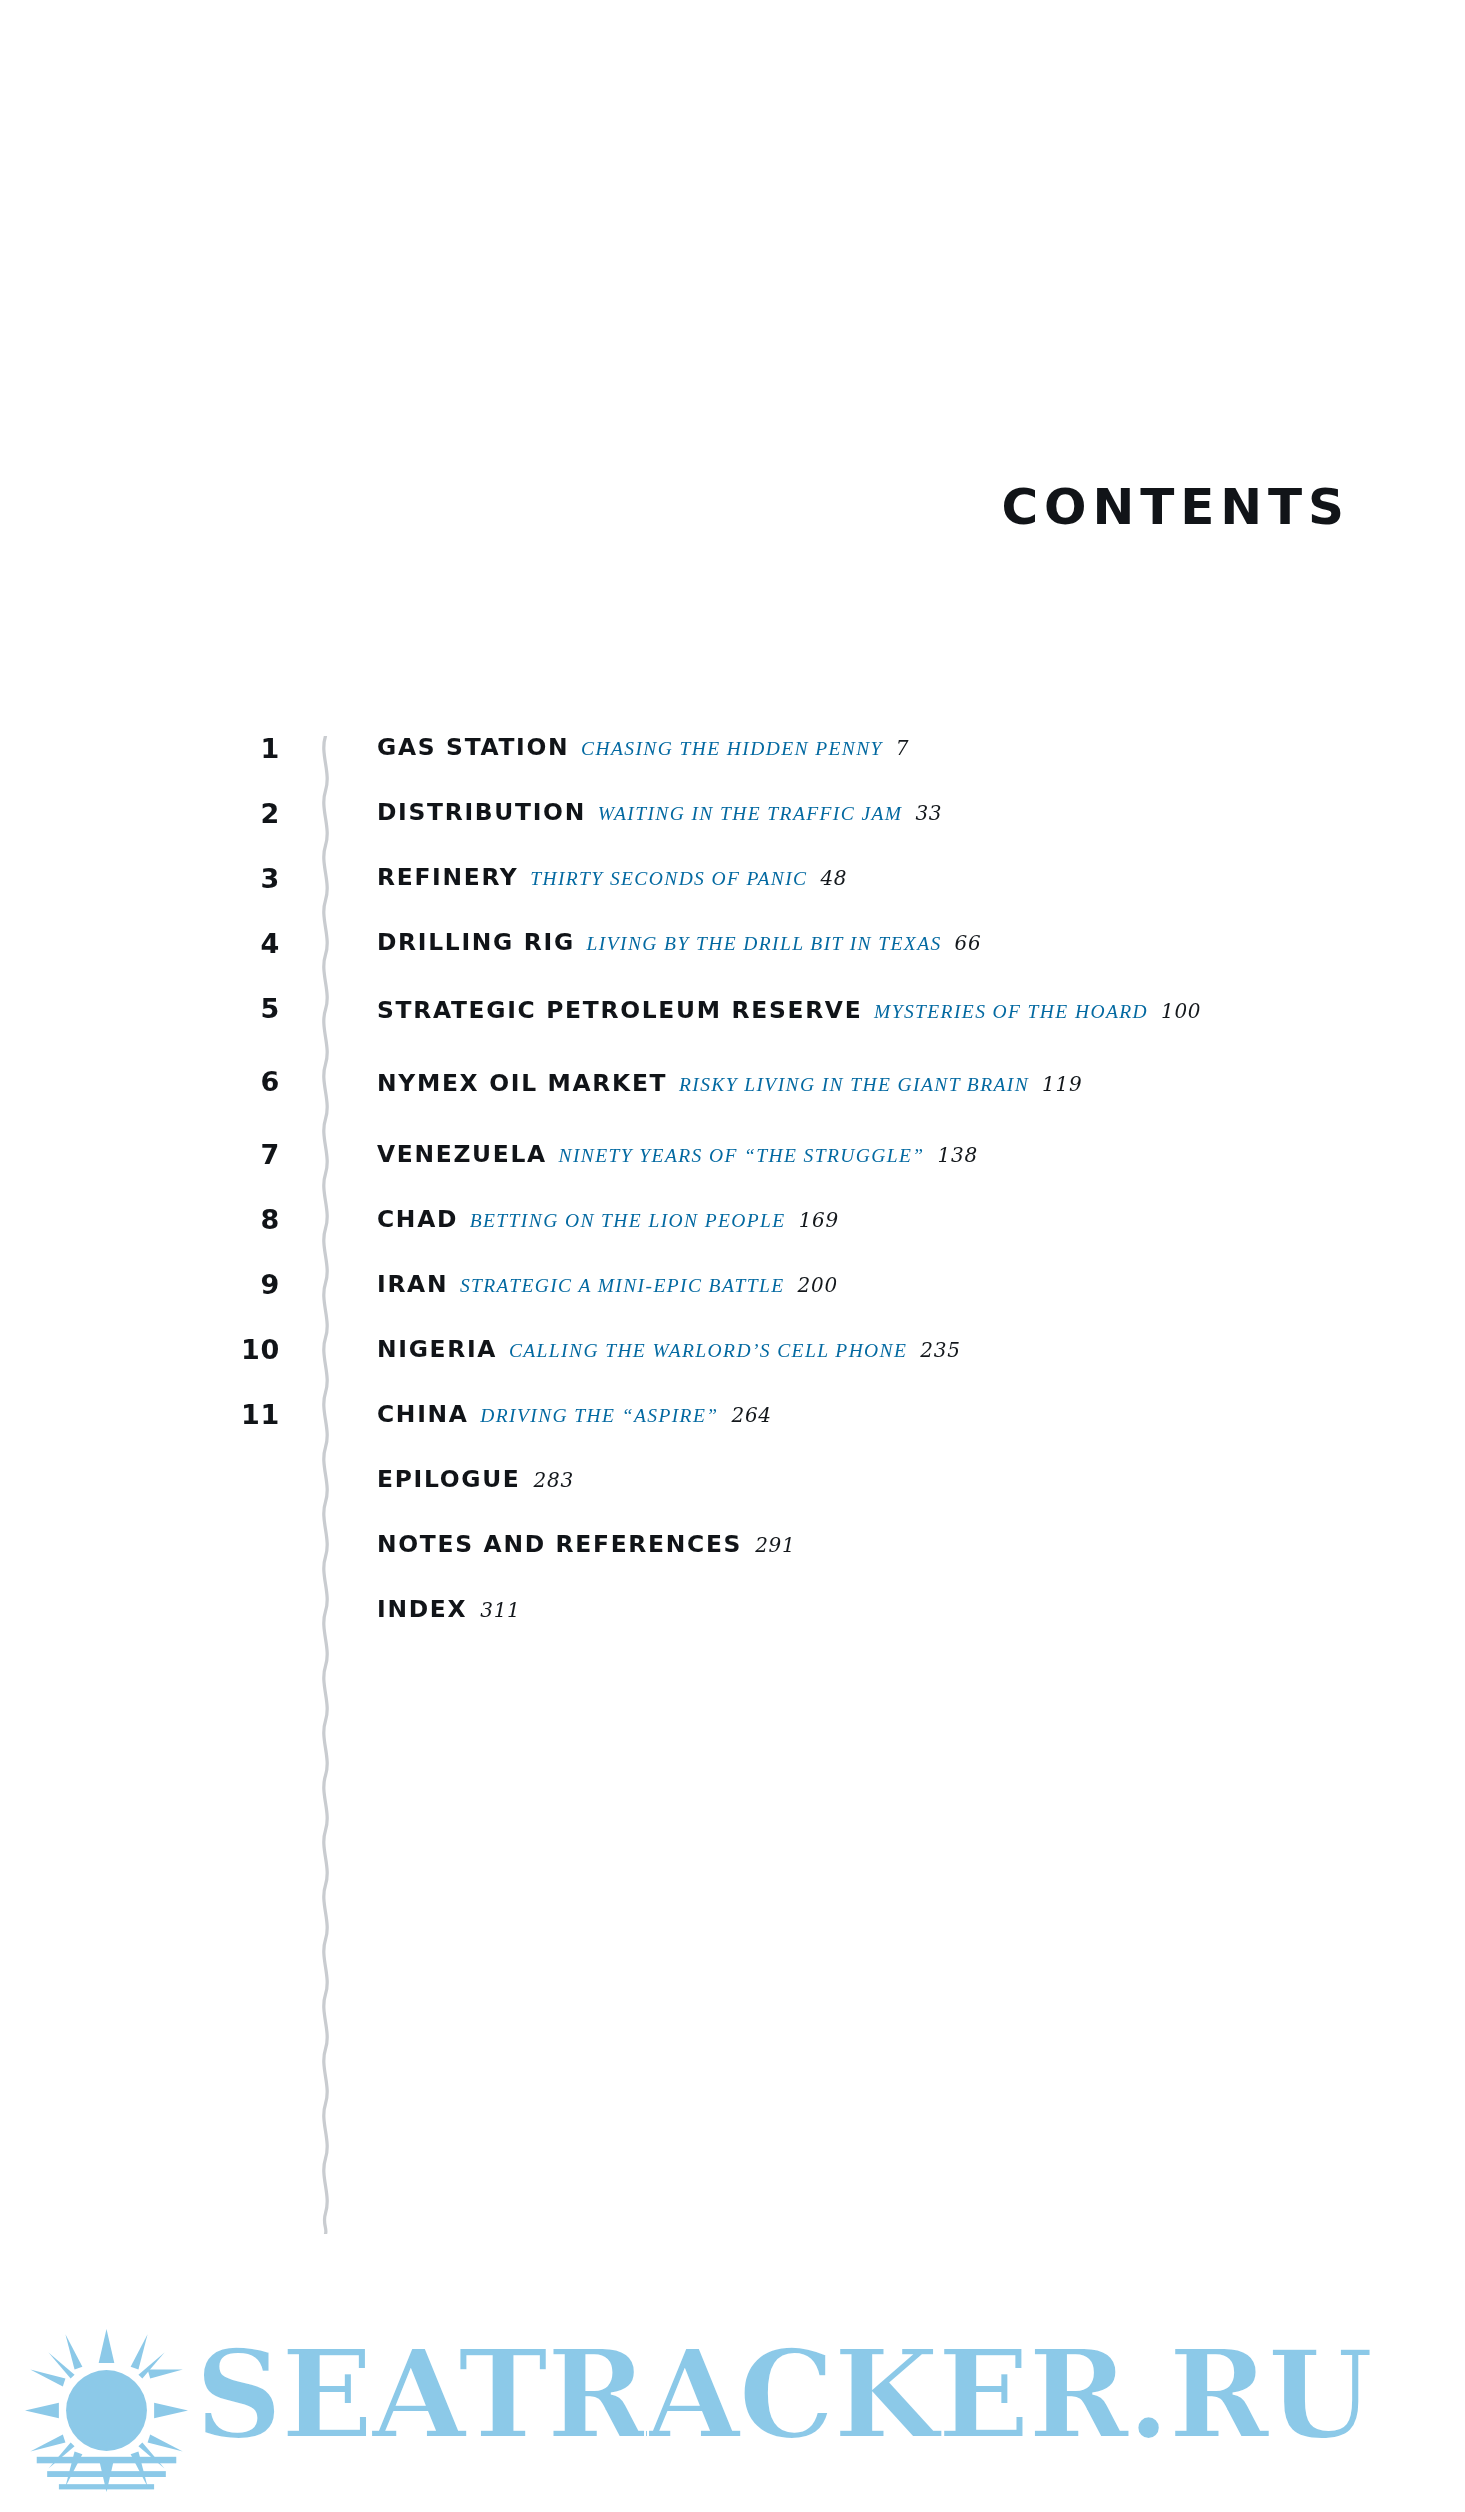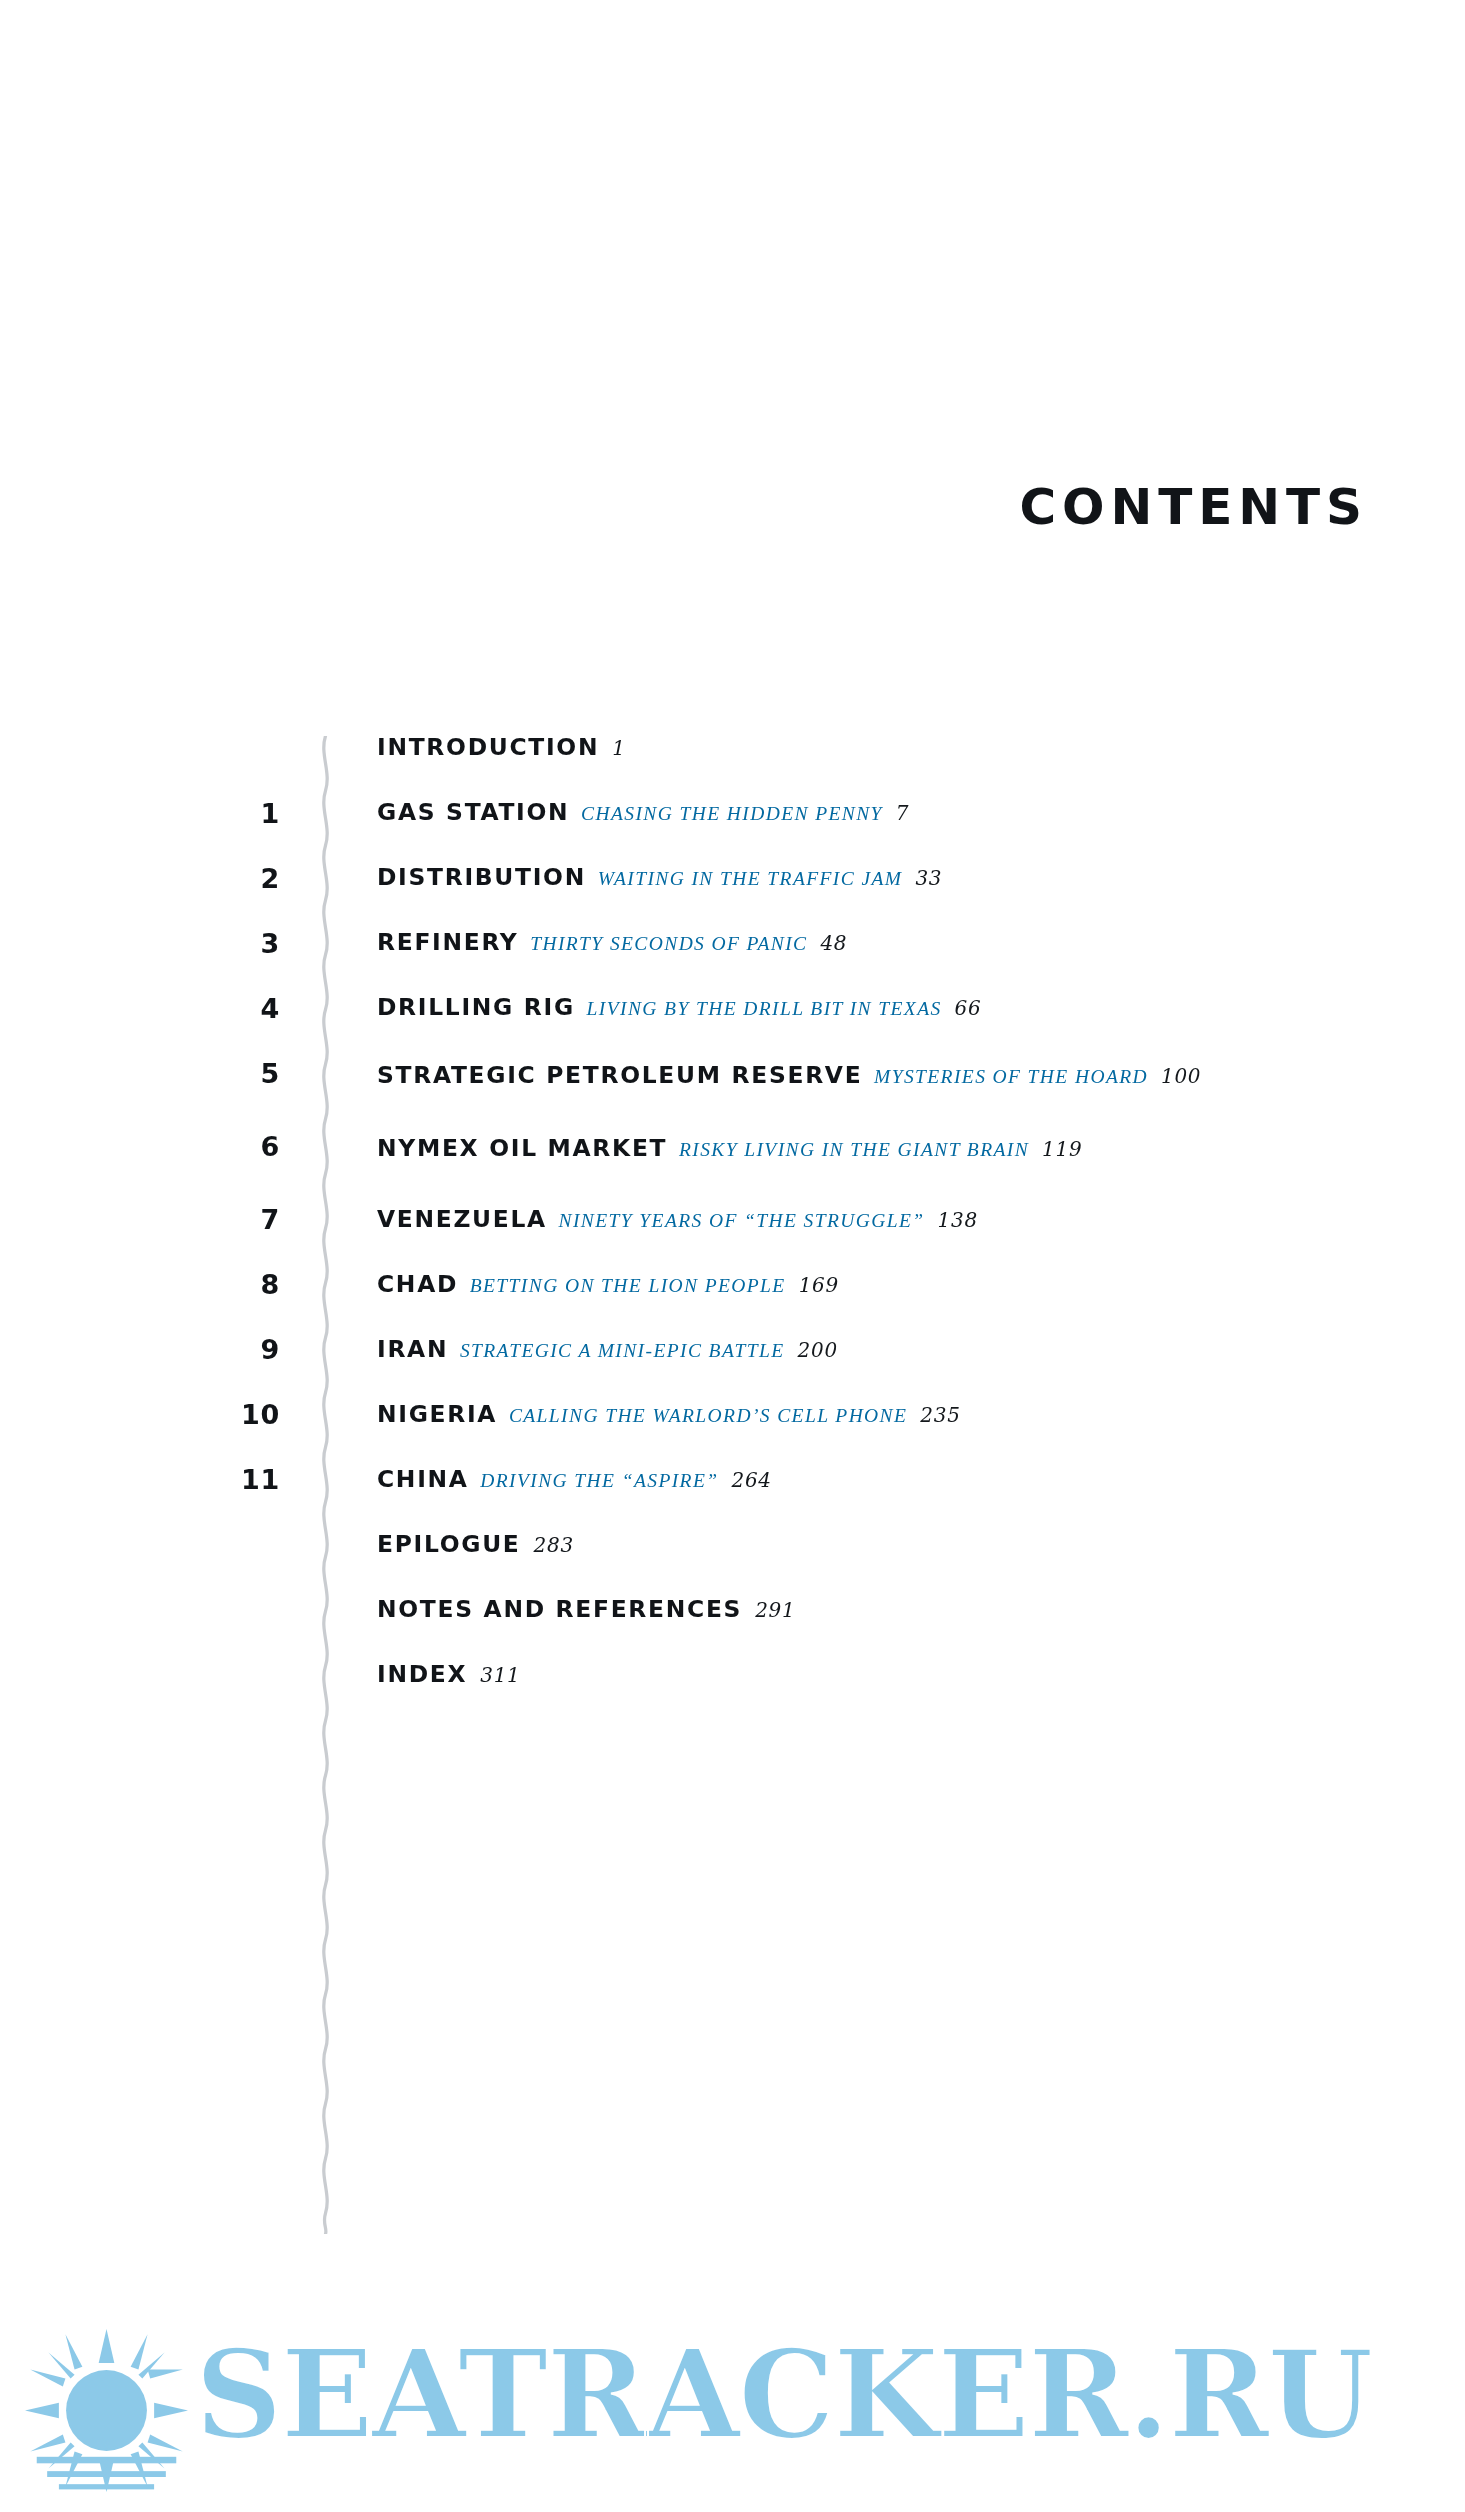--- a/index.html
+++ b/index.html
@@ -18,21 +18,21 @@
   .page {
     position: absolute;
     inset: 0;
     background: #ffffff;
   }
 
   
   .contents-heading {
     position: absolute;
     top: 482px;
-    right: 98px;
+    right: 116px;
     font-family: "DejaVu Sans", sans-serif;
     font-weight: 700;
     font-size: 50px;
     letter-spacing: 5.9px;
     color: #111418;
     line-height: 1;
   }
 
   
   .deco-rule {
@@ -150,26 +150,20 @@
                C4 1288, 22 1316, 13 1344 C4 1372, 22 1400, 13 1428 C4 1456, 22 1484, 13 1512
                C4 1540, 22 1568, 13 1596 C4 1624, 22 1652, 13 1680 C4 1708, 22 1736, 13 1764
                C4 1792, 22 1820, 13 1848 C4 1876, 22 1904, 13 1932 C4 1960, 22 1988, 13 2016
                C4 2044, 22 2072, 13 2100 C4 2128, 22 2156, 13 2184 C4 2212, 22 2240, 13 2268
                C8 2284, 16 2292, 13 2300" fill="none" stroke="#c9ccd0" stroke-width="5" stroke-linecap="round"></path>
     </svg>
   </div>
 
   <div class="toc">
 
-    <div class="toc-row nonum">
-
-      <div class="toc-body">
-        <span class="toc-title">INTRODUCTION</span><span class="toc-page">1</span>
-      </div>
-    </div>
 
     <div class="toc-row">
       <div class="toc-num">1</div>
       <div class="toc-body">
         <span class="toc-title">GAS STATION</span><span class="toc-sub">CHASING THE HIDDEN PENNY</span><span class="toc-page">7</span>
       </div>
     </div>
 
     <div class="toc-row">
       <div class="toc-num">2</div>

